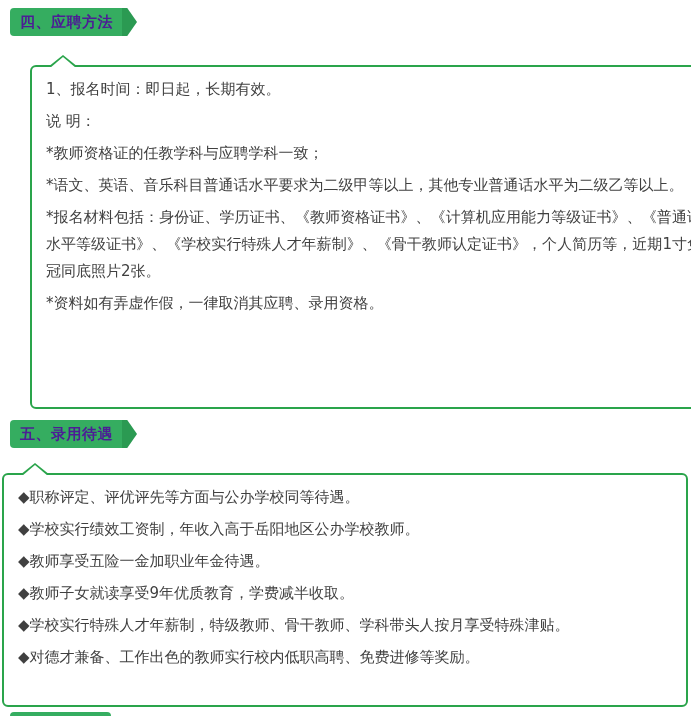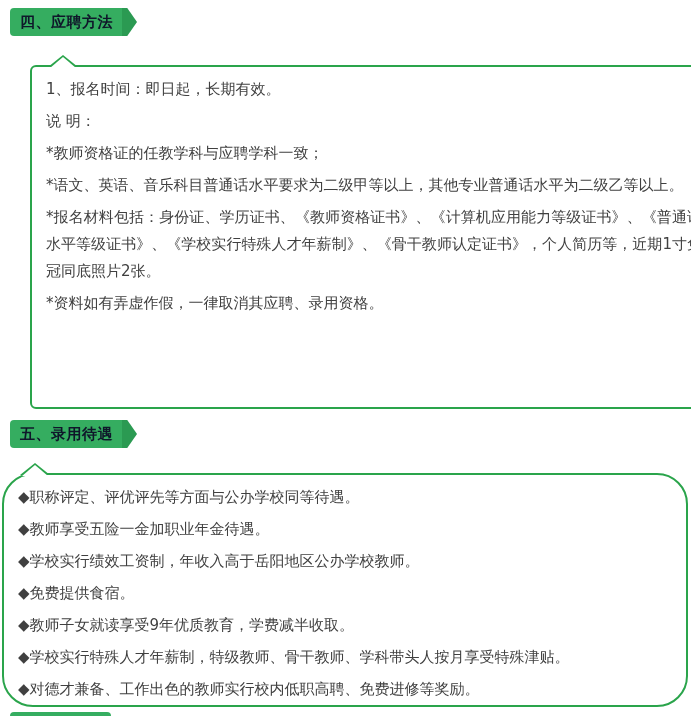--- a/index.html
+++ b/index.html
@@ -25,21 +25,21 @@
   
   .banner {
     position: absolute;
     left: 10px;
     height: 28px;
     display: flex;
     align-items: stretch;
   }
   .banner-label {
     background: var(--banner-green);
-    color: #0f172a;
+    color: #4c1d95;
     font-weight: bold;
     font-size: 15px;
     line-height: 28px;
     padding: 0 9px 0 10px;
     border-radius: 4px 0 0 4px;
     letter-spacing: 0.5px;
     white-space: nowrap;
   }
   .banner-arrow {
     width: 15px;
@@ -53,21 +53,21 @@
   .content-box {
     position: absolute;
     left: 2px;
     width: 686px;
     background: #ffffff;
     border: 2px solid var(--border-green);
     border-radius: 6px;
     padding: 9px 12px 8px 14px;
   }
   .box-1 { top: 65px; height: 344px; margin-left: 28px; }
-  .box-2 { top: 473px; height: 234px; border-radius: 31px; }
+  .box-2 { top: 473px; height: 234px; }
 
   .notch-outer {
     position: absolute;
     top: -12px; left: 16px;
     width: 0; height: 0;
     border-left: 15px solid transparent;
     border-right: 15px solid transparent;
     border-bottom: 12px solid var(--border-green);
   }
   .notch-inner {
@@ -122,23 +122,22 @@
 
   <div class="banner banner-2">
     <div class="banner-label">五、录用待遇</div>
     <div class="banner-arrow"></div>
   </div>
 
   <div class="content-box box-2">
     <div class="notch-outer"></div>
     <div class="notch-inner"></div>
     <p>◆职称评定、评优评先等方面与公办学校同等待遇。</p>
+    <p>◆学校实行绩效工资制，年收入高于岳阳地区公办学校教师。</p>
     <p>◆教师享受五险一金加职业年金待遇。</p>
-    <p>◆学校实行绩效工资制，年收入高于岳阳地区公办学校教师。</p>
-    <p>◆免费提供食宿。</p>
     <p>◆教师子女就读享受9年优质教育，学费减半收取。</p>
     <p>◆学校实行特殊人才年薪制，特级教师、骨干教师、学科带头人按月享受特殊津贴。</p>
     <p>◆对德才兼备、工作出色的教师实行校内低职高聘、免费进修等奖励。</p>
   </div>
 
   <div class="banner-partial"></div>
 
 </div>
 
 </body></html>

